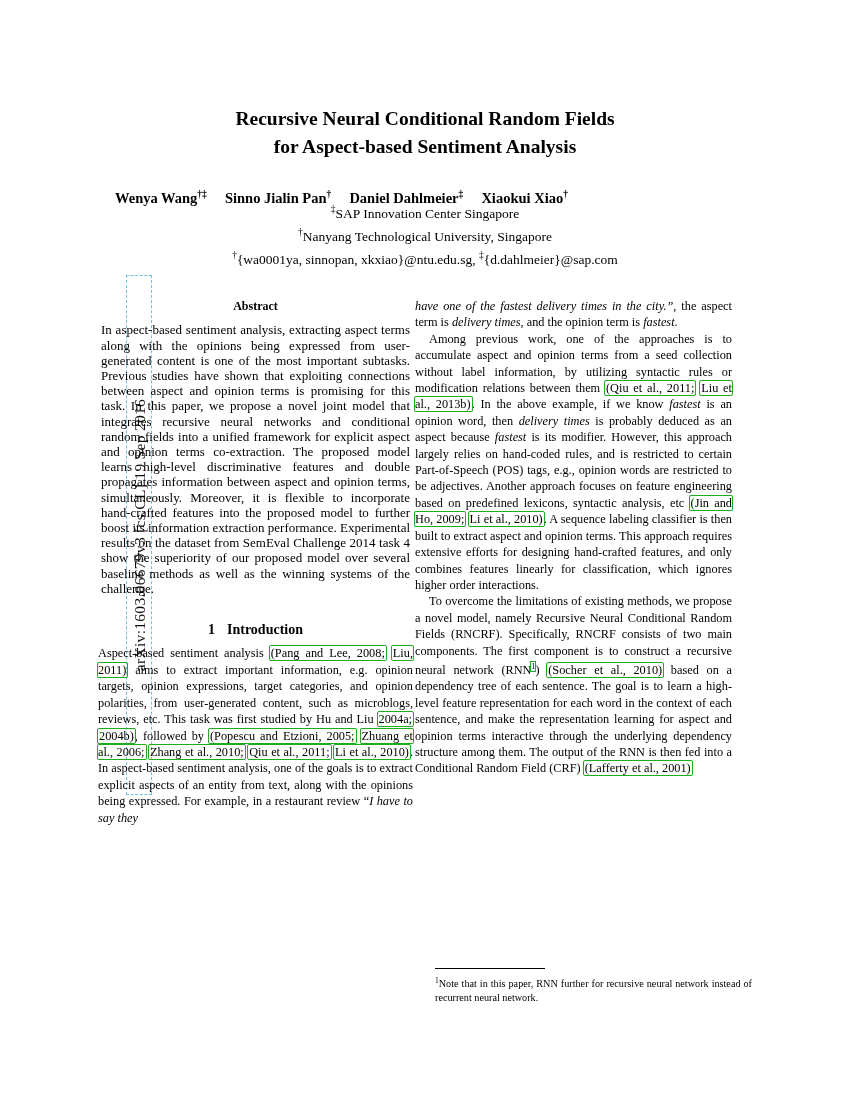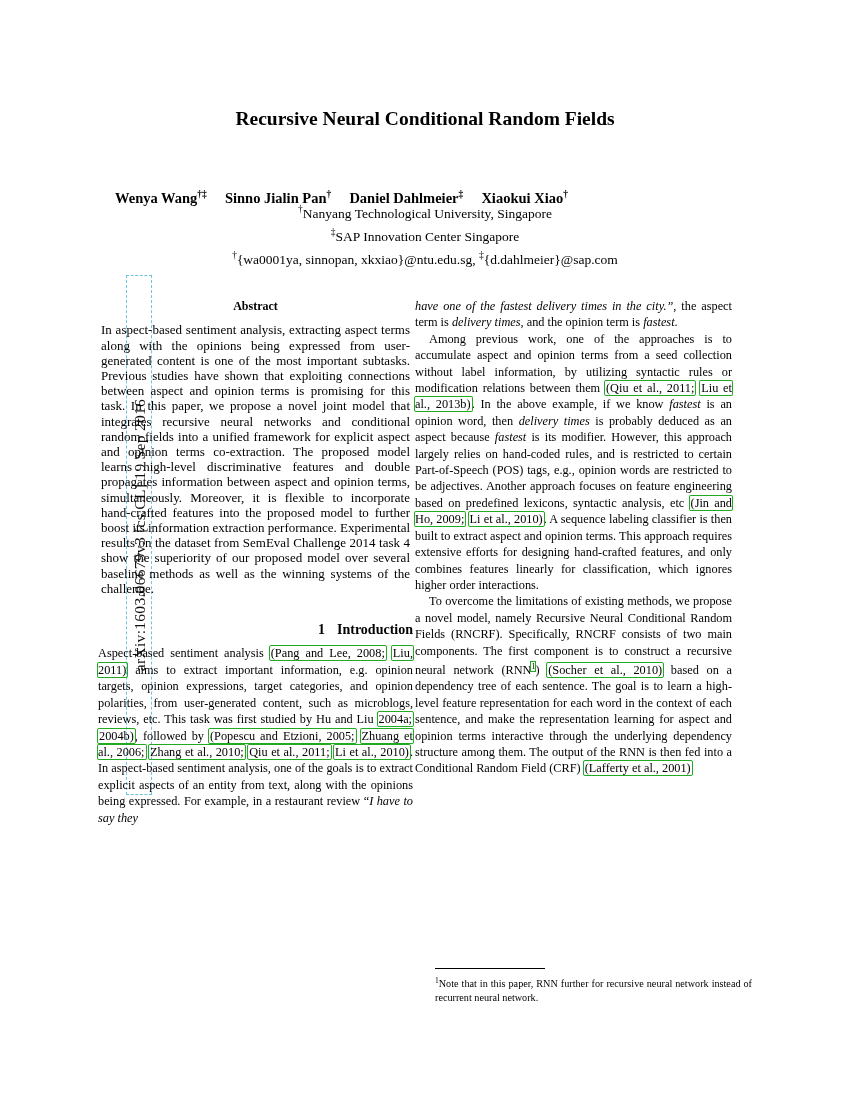--- a/index.html
+++ b/index.html
@@ -108,21 +108,21 @@
     line-height: 15.2px;
     text-align: justify;
     padding: 0 3px;
     hyphens: auto;
   }
 
   .section-head {
     font-size: 14px;
     font-weight: bold;
     margin: 26px 0 7px 0;
-    text-align: right;
+    text-align: center;
   }
   .section-head .num { margin-right: 12px; }
 
   p.body {
     margin: 0;
     text-indent: 14px;
     text-align: justify;
     hyphens: auto;
   }
   p.body.first { text-indent: 0; }
@@ -165,32 +165,33 @@
 </style>
 </head>
 <body>
 
 <div class="page">
 
   <div class="arxiv-stamp">arXiv:1603.06679v3  [cs.CL]  19 Sep 2016</div>
 
   <div class="title">
     <span>Recursive Neural Conditional Random Fields</span><br>
+    <span>for Aspect-based Sentiment Analysis</span>
   </div>
 
   <div class="authors">
     <span>Wenya Wang</span><span class="sup">†‡</span>&nbsp;&nbsp;&nbsp;&nbsp;
     <span>Sinno Jialin Pan</span><span class="sup">†</span>&nbsp;&nbsp;&nbsp;&nbsp;
     <span>Daniel Dahlmeier</span><span class="sup">‡</span>&nbsp;&nbsp;&nbsp;&nbsp;
     <span>Xiaokui Xiao</span><span class="sup">†</span>
   </div>
 
   <div class="affil">
+    <div><span class="sup">‡</span><span>SAP Innovation Center Singapore</span></div>
     <div><span class="sup">†</span><span>Nanyang Technological University, Singapore</span></div>
-    <div><span class="sup">‡</span><span>SAP Innovation Center Singapore</span></div>
     <div><span class="sup">†</span><span>{wa0001ya, sinnopan, xkxiao}@ntu.edu.sg,</span> <span class="sup">‡</span><span>{d.dahlmeier}@sap.com</span></div>
   </div>
 
   <div class="col left">
     <div class="abstract-head">Abstract</div>
     <div class="abstract-body">In aspect-based sentiment analysis, extracting aspect terms along with the opinions being expressed from user-generated content is one of the most important subtasks. Previous studies have shown that exploiting connections between aspect and opinion terms is promising for this task. In this paper, we propose a novel joint model that integrates recursive neural networks and conditional random fields into a unified framework for explicit aspect and opinion terms co-extraction. The proposed model learns high-level discriminative features and double propagates information between aspect and opinion terms, simultaneously. Moreover, it is flexible to incorporate hand-crafted features into the proposed model to further boost its information extraction performance. Experimental results on the dataset from SemEval Challenge 2014 task 4 show the superiority of our proposed model over several baseline methods as well as the winning systems of the challenge.</div>
 
     <div class="section-head">
       <span class="num">1</span><span>Introduction</span>
     </div>

